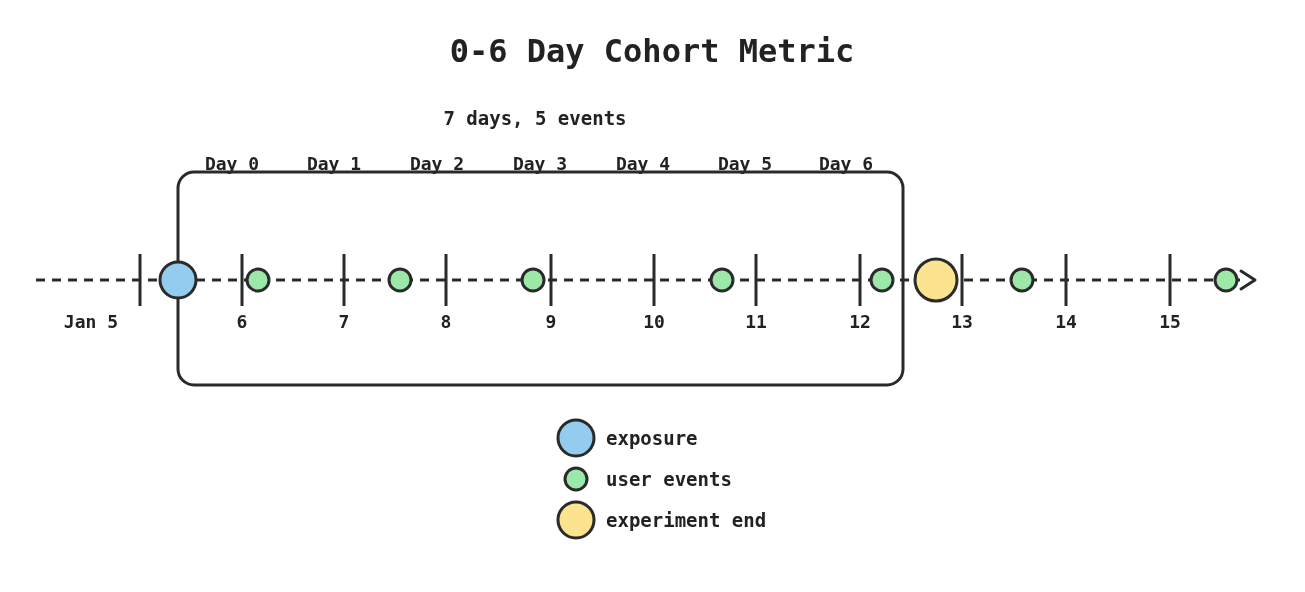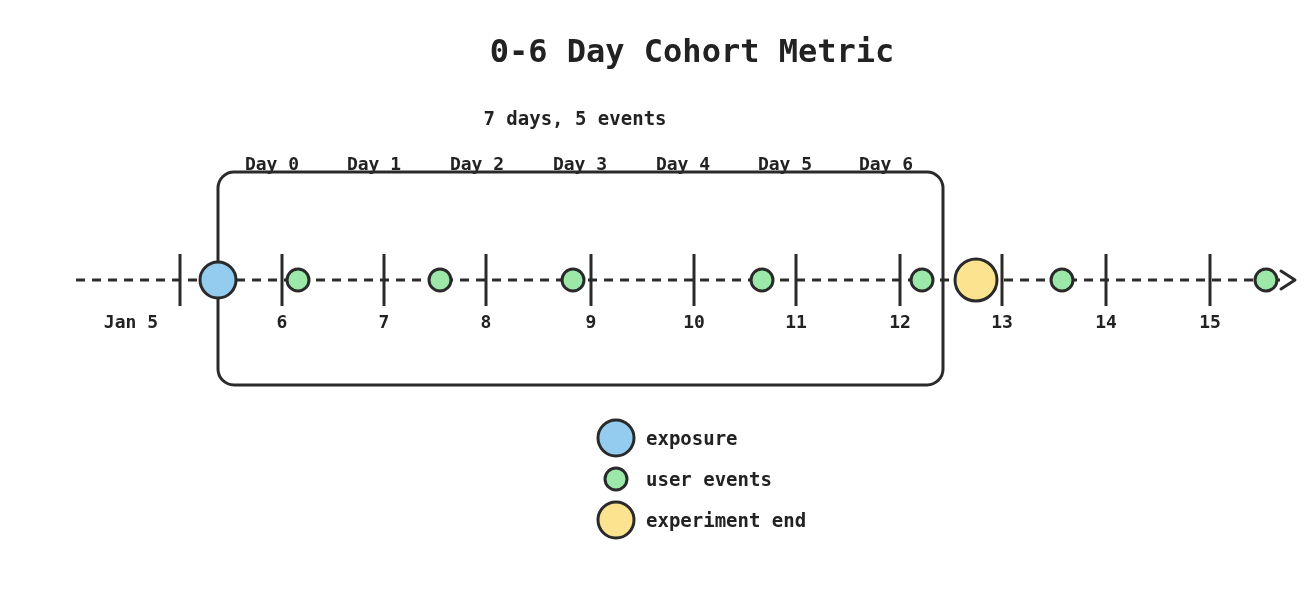--- a/index.html
+++ b/index.html
@@ -12,21 +12,20 @@
     height: 592px;
     font-family: "DejaVu Sans Mono", "Liberation Mono", monospace;
     color: #222222;
     overflow: hidden;
     position: relative;
   }
   #stage {
     position: relative;
     width: 1069px;
     height: 592px;
-    margin-left: 40px;
   }
   #diagram {
     position: absolute;
     left: 0;
     top: 0;
     width: 1305px;
     height: 592px;
   }
   .ttl {
     font-family: "DejaVu Sans Mono", "Liberation Mono", monospace;

